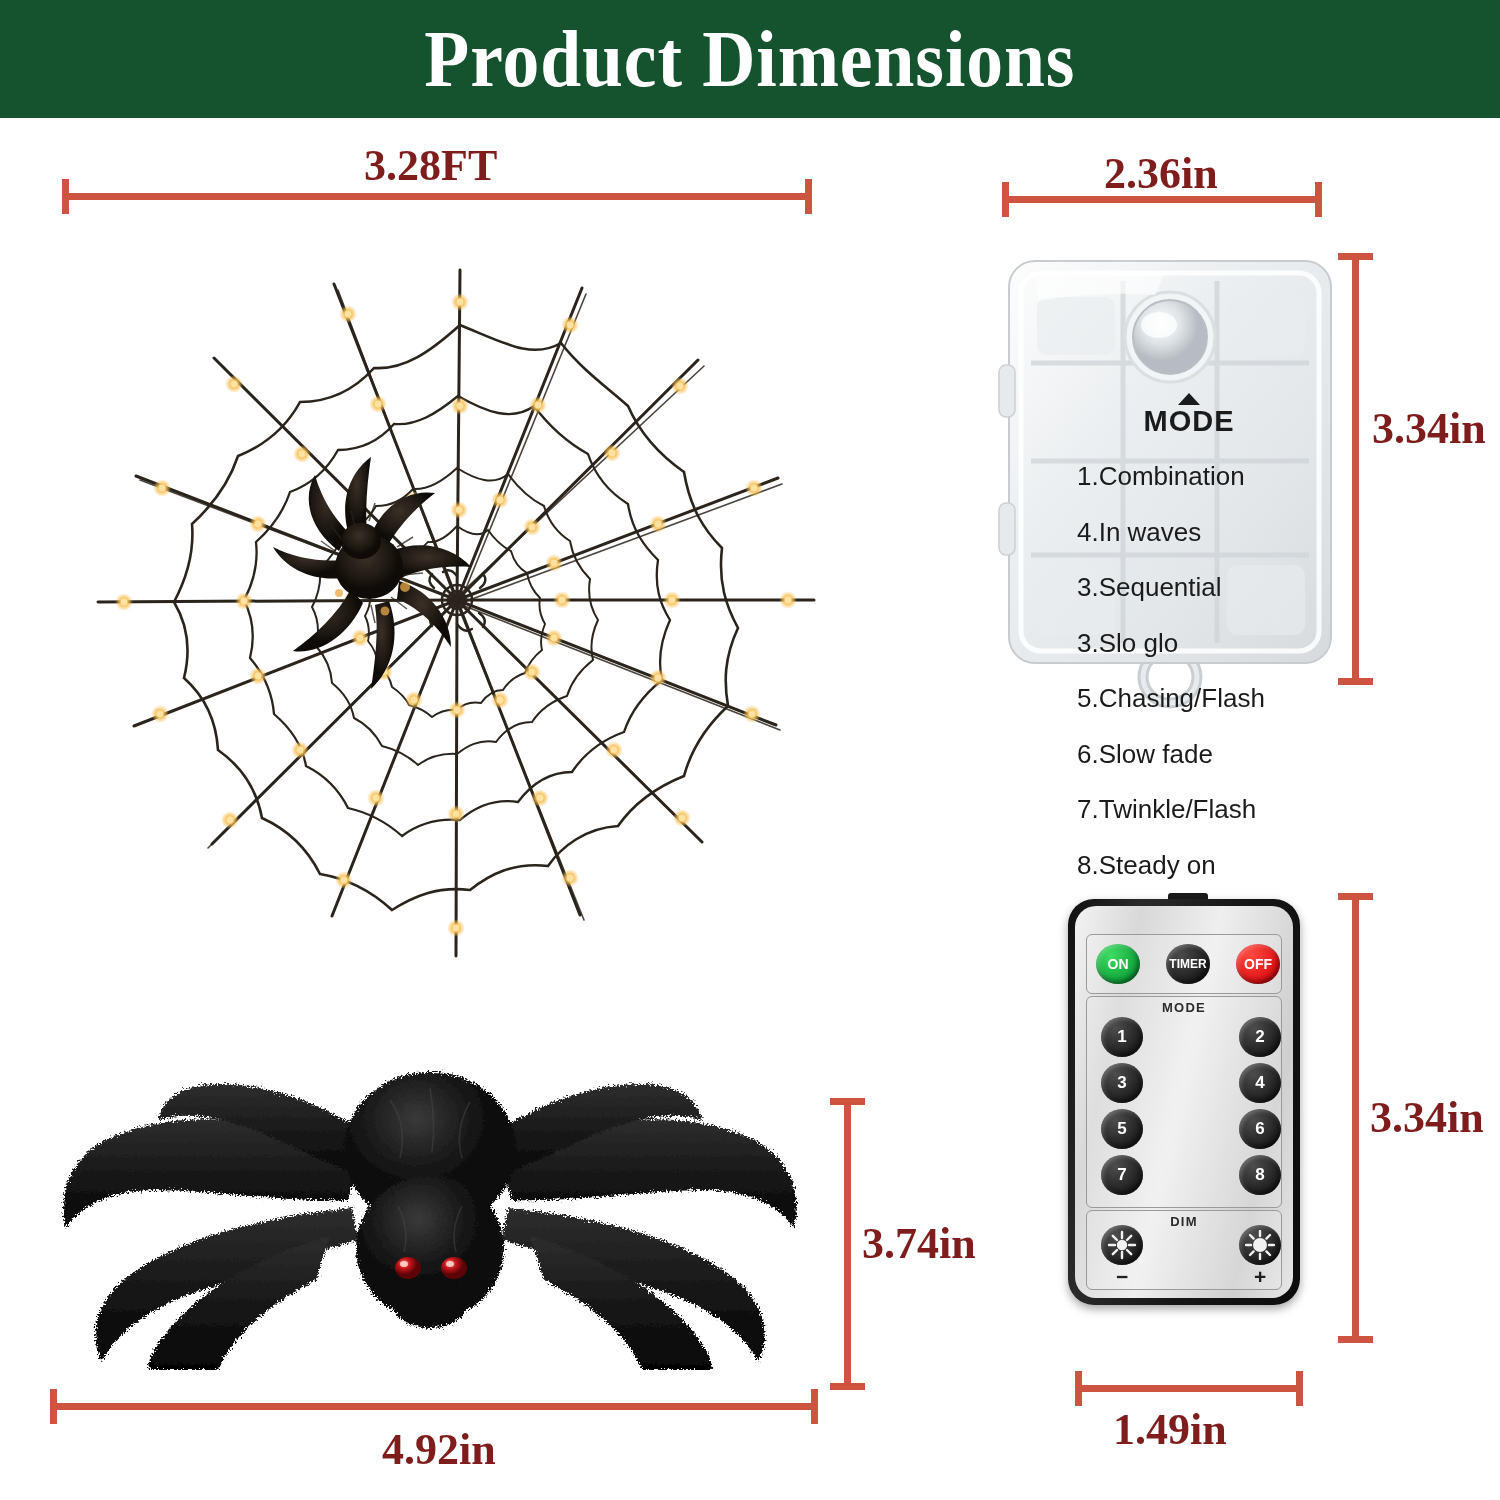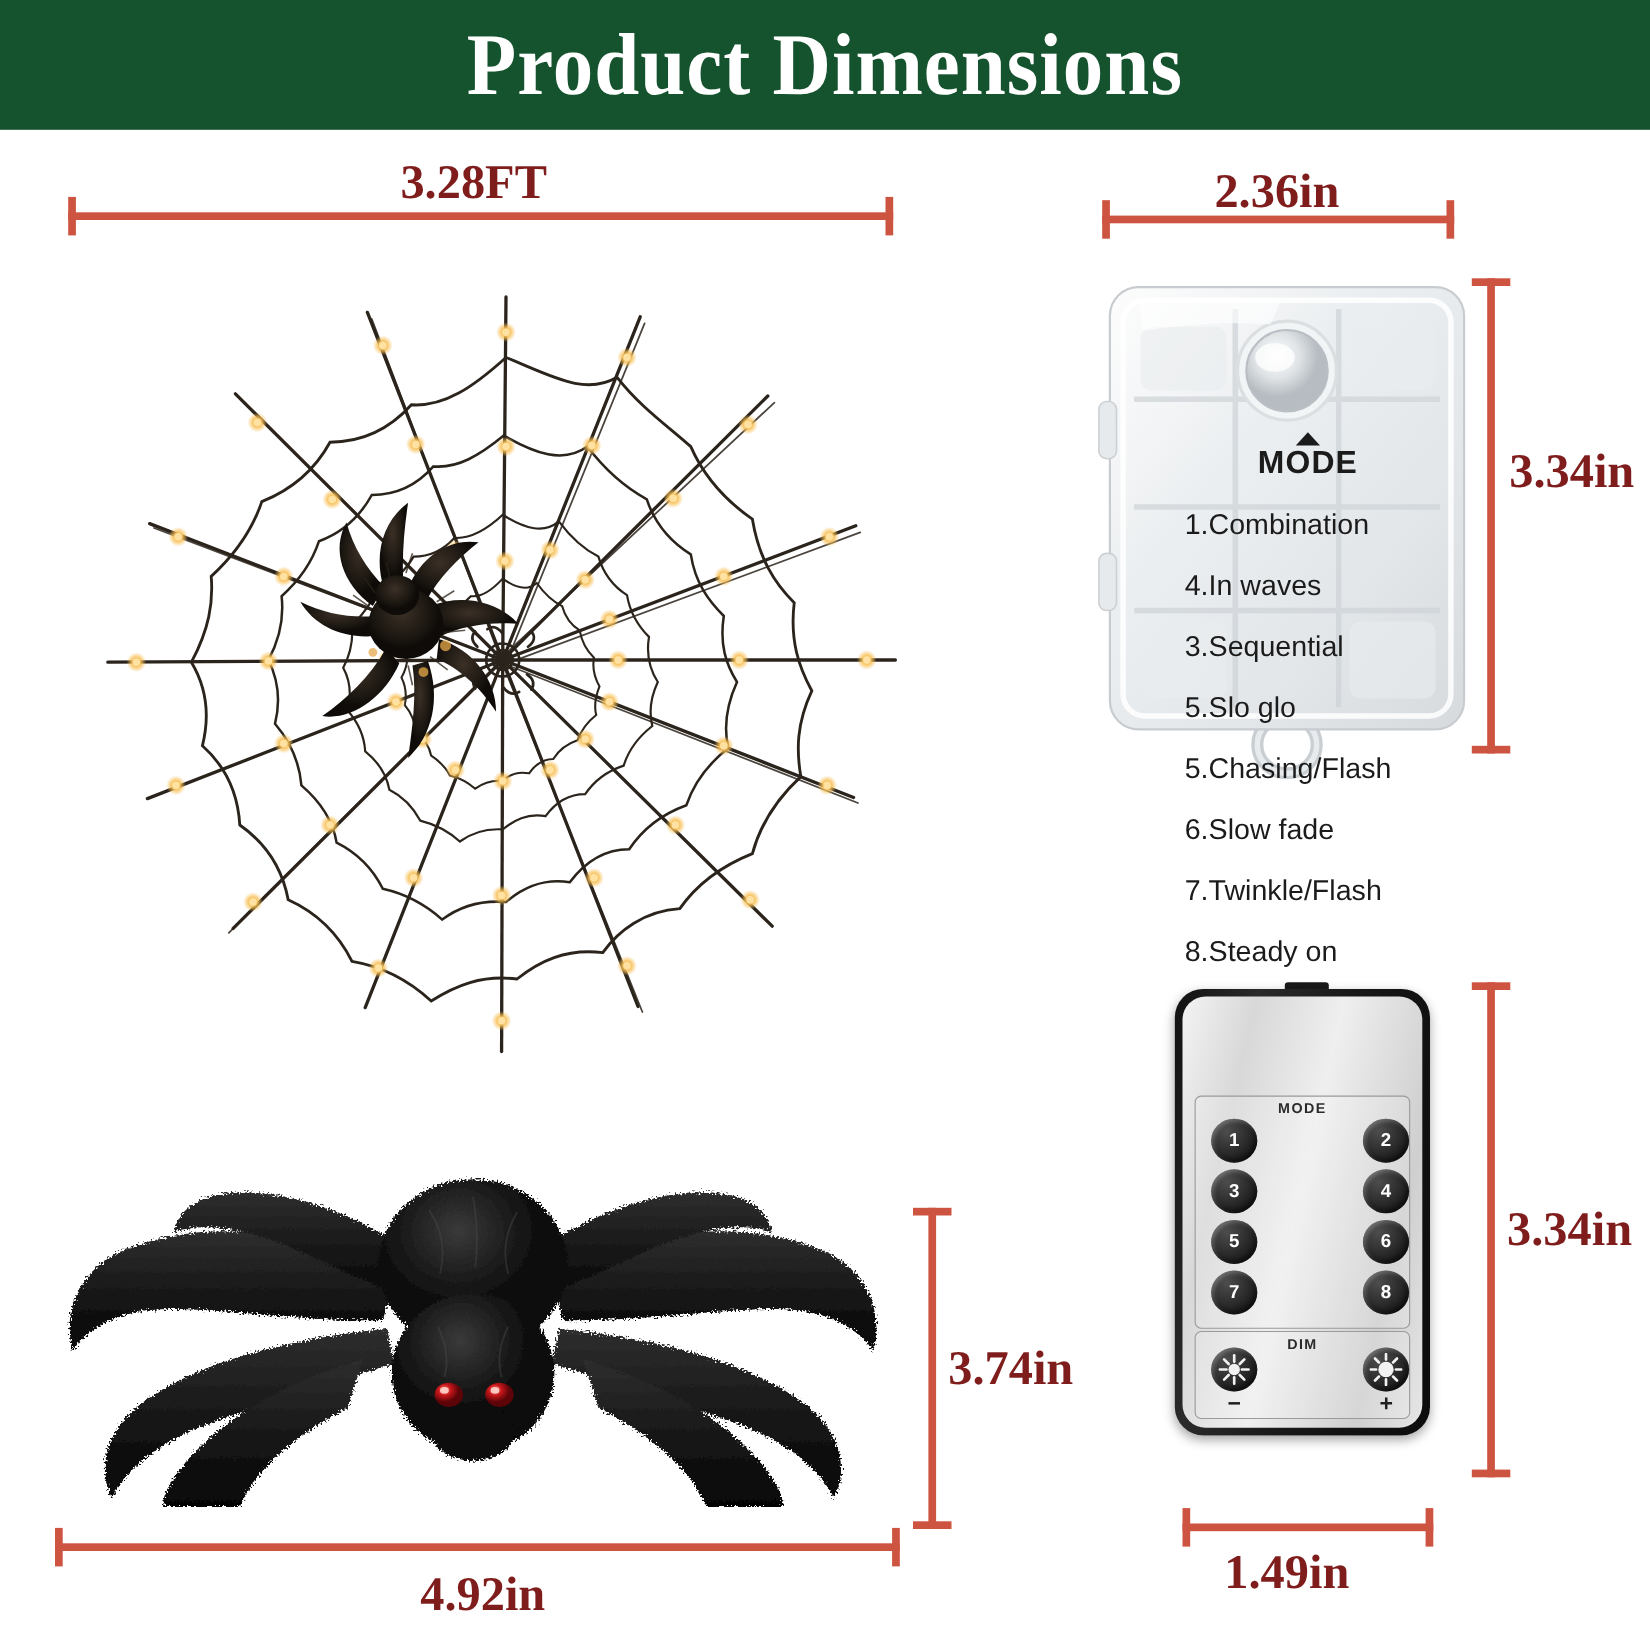--- a/index.html
+++ b/index.html
@@ -446,21 +446,21 @@
     <path d="M40 30 Q120 22 170 28 L160 50 Q100 46 44 56 Z" fill="#ffffff" opacity="0.6"></path>
   </svg>
 
   <div class="mode-text-layer">
     <div class="mode-arrow"></div>
     <div class="mode-heading">MODE</div>
     <ul class="mode-list">
       <li>1.Combination</li>
       <li>4.In waves</li>
       <li>3.Sequential</li>
-      <li>5.Slo glo</li>
+      <li>3.Slo glo</li>
       <li>5.Chasing/Flash</li>
       <li>6.Slow fade</li>
       <li>7.Twinkle/Flash</li>
       <li>8.Steady on</li>
       <li>2.OFF</li>
     </ul>
   </div>
 </div>
 
 <div class="dim-h" style="left:1002px;top:196px;width:320px;"></div>
@@ -542,20 +542,25 @@
 <div class="dim-label" style="left:862px;top:1218px;">3.74in</div>
 
 <div class="dim-h" style="left:50px;top:1403px;width:768px;"></div>
 <div class="dim-label" style="left:382px;top:1424px;">4.92in</div>
 
 <div id="remote-wrap">
   <div class="remote-nub"></div>
   <div class="remote-body">
     <div class="remote-face">
 
+      <div class="panel" id="panel-power">
+        <div class="rbtn rbtn-power rbtn-on">ON</div>
+        <div class="rbtn rbtn-power rbtn-timer">TIMER</div>
+        <div class="rbtn rbtn-power rbtn-off">OFF</div>
+      </div>
 
       <div class="panel" id="panel-mode">
         <div class="panel-caption">MODE</div>
         <div class="rbtn rbtn-mode col-l" style="top:20px;">1</div>
         <div class="rbtn rbtn-mode col-r" style="top:20px;">2</div>
         <div class="rbtn rbtn-mode col-l" style="top:66px;">3</div>
         <div class="rbtn rbtn-mode col-r" style="top:66px;">4</div>
         <div class="rbtn rbtn-mode col-l" style="top:112px;">5</div>
         <div class="rbtn rbtn-mode col-r" style="top:112px;">6</div>
         <div class="rbtn rbtn-mode col-l" style="top:158px;">7</div>

